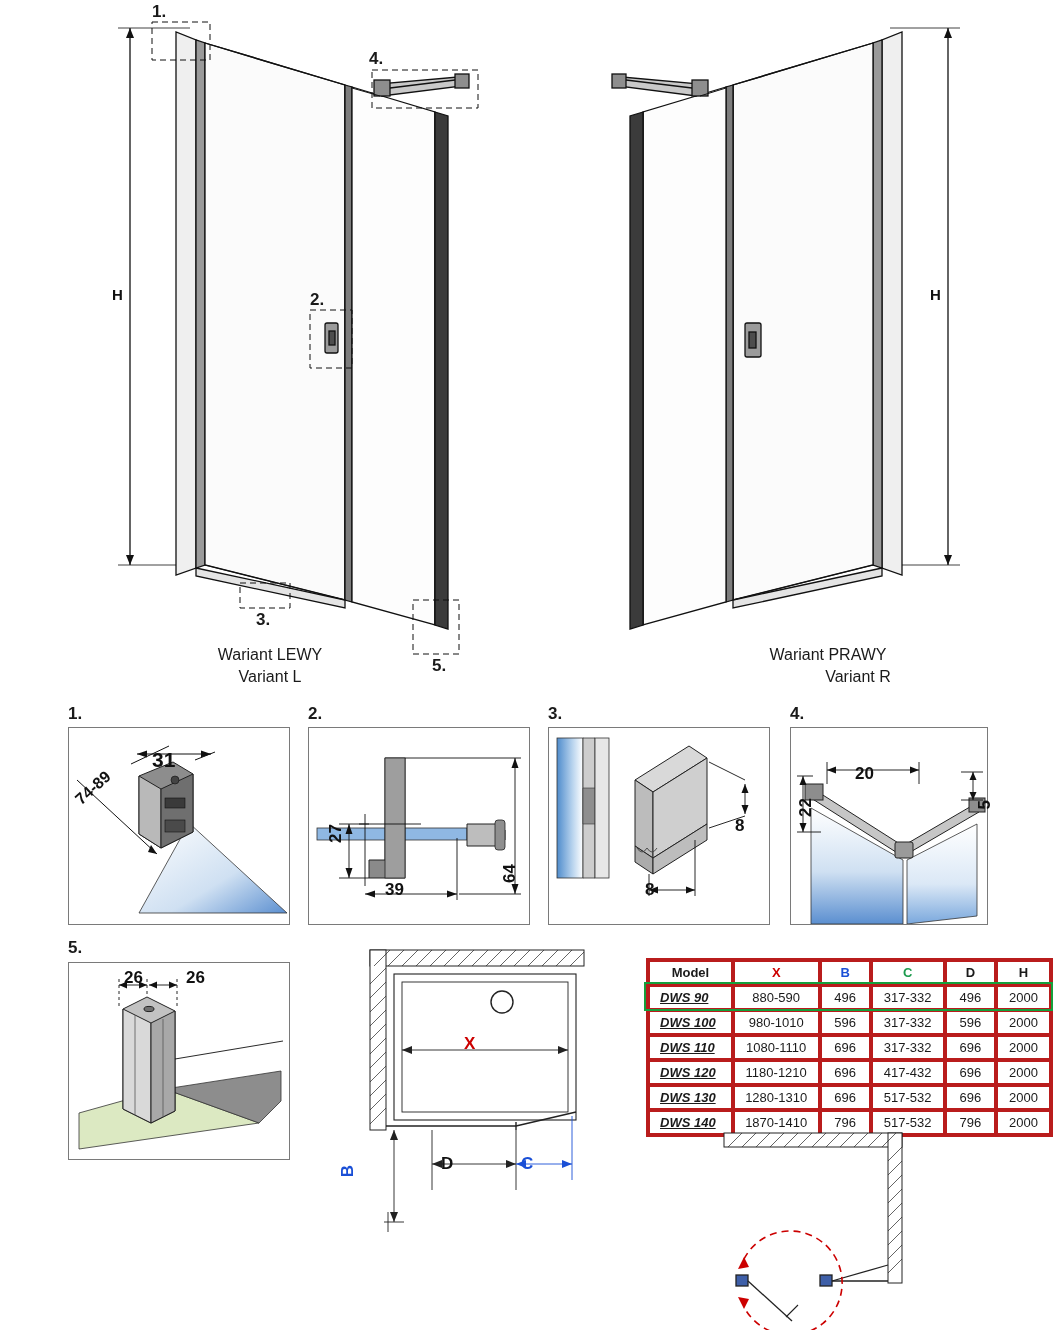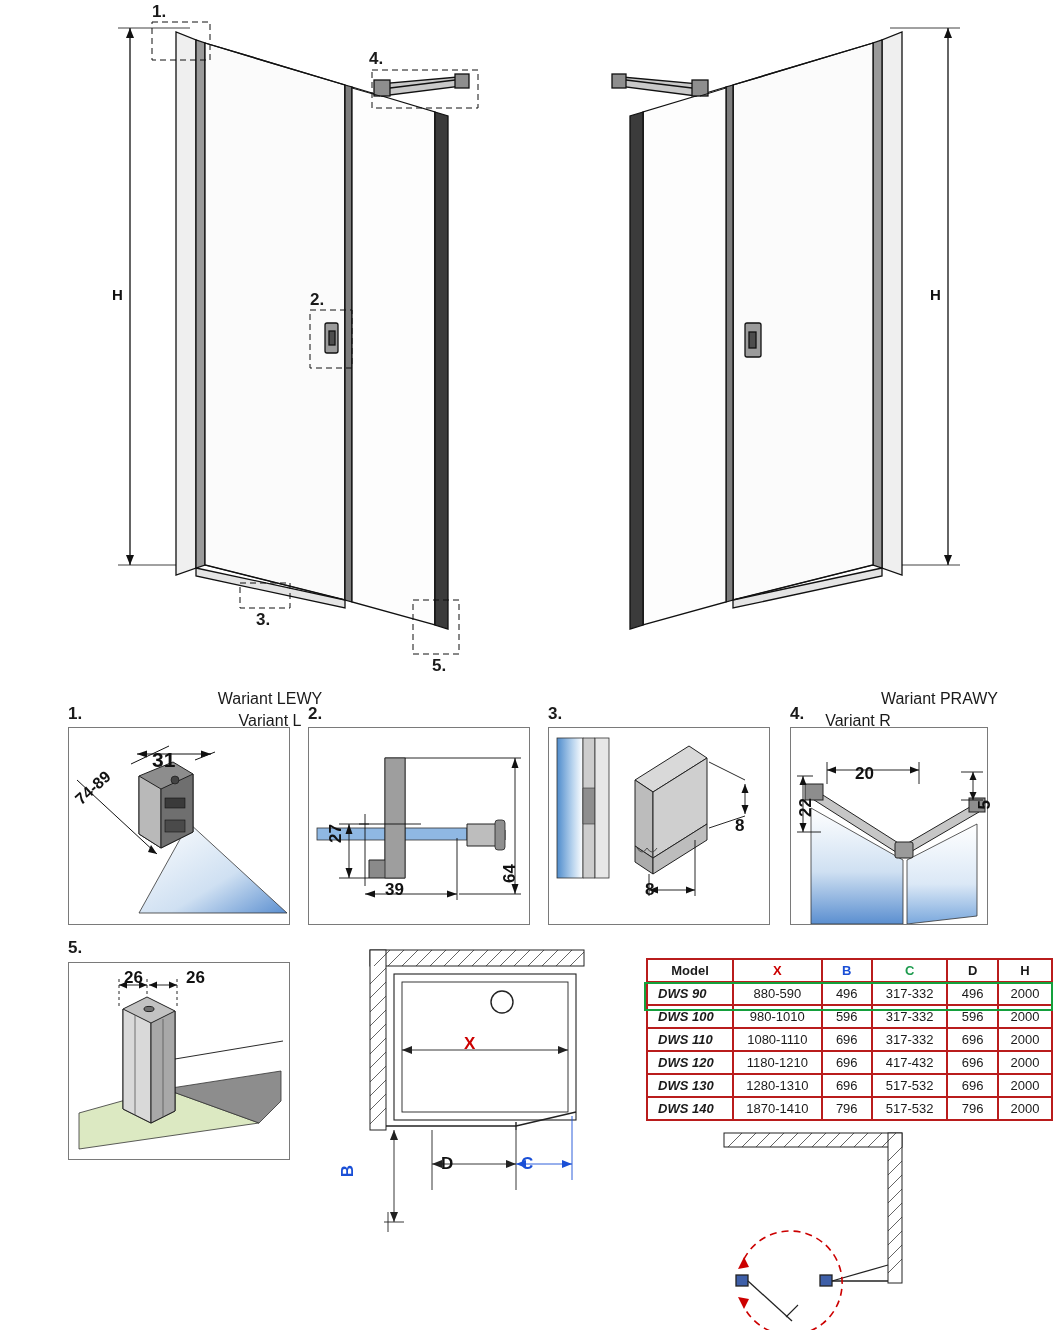--- a/index.html
+++ b/index.html
@@ -1,27 +1,27 @@
 <!DOCTYPE html>
 <html><head>
 <meta charset="utf-8">
 <style>
   html,body{margin:0;padding:0;background:#ffffff;}
   body{width:1053px;height:1333px;position:relative;font-family:"Liberation Sans",sans-serif;color:#1a1a1a;overflow:hidden;}
   .abs{position:absolute;}
   svg{display:block;}
   .lbl{position:absolute;font-size:15px;color:#111;white-space:nowrap;}
   .lbl.b{font-weight:bold;}
-  .cap{position:absolute;font-size:16px;text-align:center;white-space:nowrap;margin-top:44px;}
+  .cap{position:absolute;font-size:16px;text-align:center;white-space:nowrap;}
   .num{position:absolute;font-size:17px;font-weight:bold;}
   .panelbox{position:absolute;border:1px solid #7a7a7a;background:#fff;}
   table{border-collapse:collapse;font-size:13px;}
-  td,th{border:2px solid #b91c1c;padding:3px 6px;text-align:center;font-size:13px;}
+  td,th{border:4px solid #b91c1c;padding:3px 6px;text-align:center;font-size:13px;}
   th{font-weight:bold;}
-  .mdl{font-weight:bold;font-style:italic;text-align:left;padding-left:10px;}
+  .mdl{font-weight:bold;font-style:italic;text-align:left;padding-left:10px;text-decoration:underline;}
   .redhdr{color:#cc0000;font-weight:bold;}
   .bluehdr{color:#1a4fd6;font-weight:bold;}
   .greenhdr{color:#1d9b4e;font-weight:bold;}
   .vert{writing-mode:vertical-rl;transform:rotate(180deg);}
 </style>
 </head>
 <body>
 
 <div class="abs" style="left:0;top:0;width:1053px;height:690px;">
 <svg width="1053" height="690" viewBox="0 0 1053 690">
@@ -128,21 +128,21 @@
 <div class="lbl b" style="left:930px;top:286px;">H</div>
 
 <div class="num" style="left:152px;top:2px;">1.</div>
 <div class="num" style="left:310px;top:290px;">2.</div>
 <div class="num" style="left:256px;top:610px;">3.</div>
 <div class="num" style="left:369px;top:49px;">4.</div>
 <div class="num" style="left:432px;top:656px;">5.</div>
 
 <div class="cap" style="left:130px;top:646px;width:280px;">Wariant LEWY</div>
 <div class="cap" style="left:130px;top:668px;width:280px;">Variant L</div>
-<div class="cap" style="left:718px;top:646px;width:280px;text-align:right;">Wariant PRAWY</div>
+<div class="cap" style="left:688px;top:646px;width:280px;">Wariant PRAWY</div>
 <div class="cap" style="left:718px;top:668px;width:280px;">Variant R</div>
 
 <div class="num" style="left:68px;top:704px;">1.</div>
 <div class="panelbox" style="left:68px;top:727px;width:220px;height:196px;">
 <svg width="220" height="196" viewBox="0 0 220 196">
   <defs>
     <linearGradient id="g1" x1="0" y1="0" x2="1" y2="1">
       <stop offset="0%" stop-color="#ffffff"></stop>
           <stop offset="60%" stop-color="#cfe0f2"></stop>
           <stop offset="100%" stop-color="#5b8fd0"></stop>

